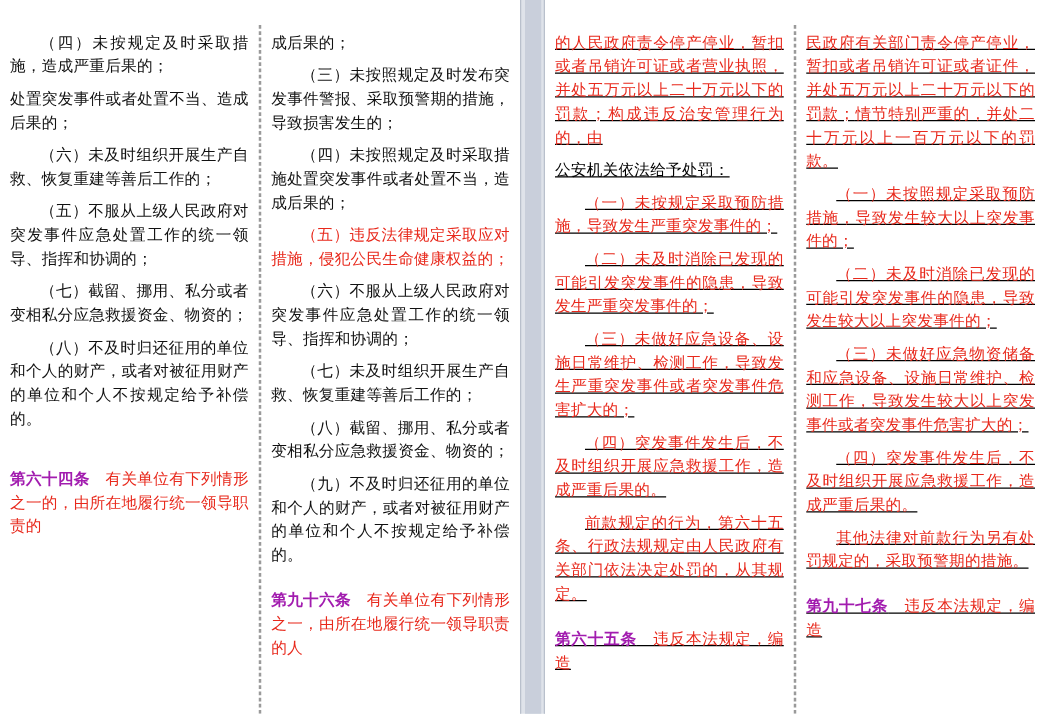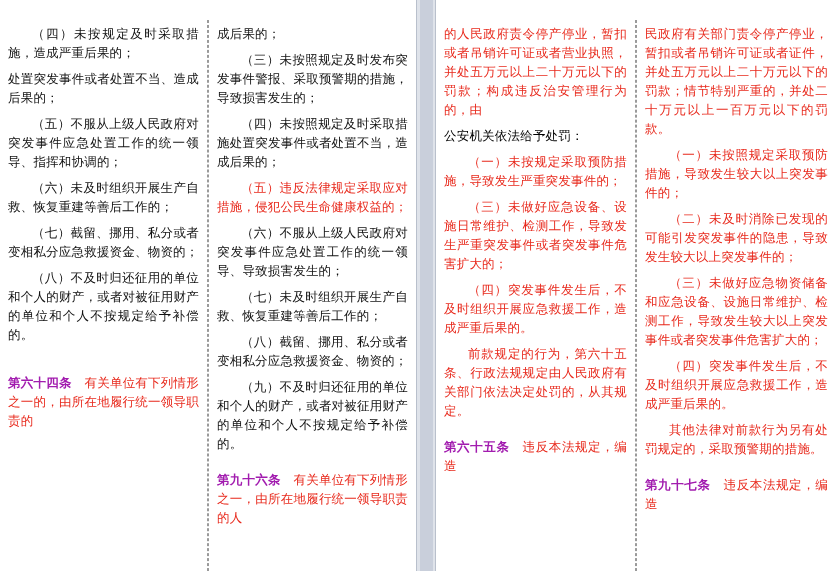--- a/index.html
+++ b/index.html
@@ -40,21 +40,21 @@
     background: #c9cfdb;
   }
   .half {
     position: absolute;
     top: 0;
     height: 571px;
     box-sizing: border-box;
     overflow: hidden;
   }
   .half.left { left: 0; width: 416px; }
-  .half.right { left: 436px; width: 400px; }
+  .half.right { left: 436px; width: 400px; text-decoration: underline; }
 
   .cols {
     position: relative;
     display: flex;
     height: 571px;
     box-sizing: border-box;
   }
   .col {
     box-sizing: border-box;
     padding: 4px 8px 4px 8px;
@@ -93,34 +93,34 @@
 <body>
 
 <div class="page">
 
   <div class="half left">
     <div class="cols">
 
       <div class="col">
         <p class="para ind">（四）未按规定及时采取措施，造成严重后果的；</p>
         <p class="para">处置突发事件或者处置不当、造成后果的；</p>
+        <p class="para ind">（六）未及时组织开展生产自救、恢复重建等善后工作的；</p>
         <p class="para ind">（五）不服从上级人民政府对突发事件应急处置工作的统一领导、指挥和协调的；</p>
-        <p class="para ind">（六）未及时组织开展生产自救、恢复重建等善后工作的；</p>
         <p class="para ind">（七）截留、挪用、私分或者变相私分应急救援资金、物资的；</p>
         <p class="para ind">（八）不及时归还征用的单位和个人的财产，或者对被征用财产的单位和个人不按规定给予补偿的。</p>
         <div class="spacer-lg"></div>
         <p class="para"><span class="sect">第六十四条</span><span class="inline-red">　有关单位有下列情形之一的，由所在地履行统一领导职责的</span></p>
       </div>
 
       <div class="col last">
         <p class="para">成后果的；</p>
         <p class="para ind">（三）未按照规定及时发布突发事件警报、采取预警期的措施，导致损害发生的；</p>
         <p class="para ind">（四）未按照规定及时采取措施处置突发事件或者处置不当，造成后果的；</p>
         <p class="para ind red">（五）违反法律规定采取应对措施，侵犯公民生命健康权益的；</p>
-        <p class="para ind">（六）不服从上级人民政府对突发事件应急处置工作的统一领导、导致损害发生的；</p>
+        <p class="para ind">（六）不服从上级人民政府对突发事件应急处置工作的统一领导、指挥和协调的；</p>
         <p class="para ind">（七）未及时组织开展生产自救、恢复重建等善后工作的；</p>
         <p class="para ind">（八）截留、挪用、私分或者变相私分应急救援资金、物资的；</p>
         <p class="para ind">（九）不及时归还征用的单位和个人的财产，或者对被征用财产的单位和个人不按规定给予补偿的。</p>
         <div class="spacer-sm"></div>
         <p class="para"><span class="sect">第九十六条</span><span class="inline-red">　有关单位有下列情形之一，由所在地履行统一领导职责的人</span></p>
       </div>
 
     </div>
   </div>
 
@@ -128,20 +128,21 @@
     <div class="thumb"></div>
   </div>
 
   <div class="half right">
     <div class="cols">
 
       <div class="col">
         <p class="para red">的人民政府责令停产停业，暂扣或者吊销许可证或者营业执照，并处五万元以上二十万元以下的罚款；构成违反治安管理行为的，由</p>
         <p class="para blue">公安机关依法给予处罚：</p>
         <p class="para ind red">（一）未按规定采取预防措施，导致发生严重突发事件的；</p>
+        <p class="para ind red">（二）未及时消除已发现的可能引发突发事件的隐患，导致发生严重突发事件的；</p>
         <p class="para ind red">（三）未做好应急设备、设施日常维护、检测工作，导致发生严重突发事件或者突发事件危害扩大的；</p>
         <p class="para ind red">（四）突发事件发生后，不及时组织开展应急救援工作，造成严重后果的。</p>
         <p class="para ind red">前款规定的行为，第六十五条、行政法规规定由人民政府有关部门依法决定处罚的，从其规定。</p>
         <div class="spacer-sm"></div>
         <p class="para"><span class="sect">第六十五条</span><span class="inline-red">　违反本法规定，编造</span></p>
       </div>
 
       <div class="col last">
         <p class="para red"><span>民政府有关部门责令停产停业，暂扣或者吊销许可证或者证件，并处五万元以上二十万元以下的罚款；</span><span>情节特别严重的，并处二十万元以上一百万元以下的罚款。</span></p>
         <p class="para ind red">（一）未按照规定采取预防措施，导致发生较大以上突发事件的；</p>

